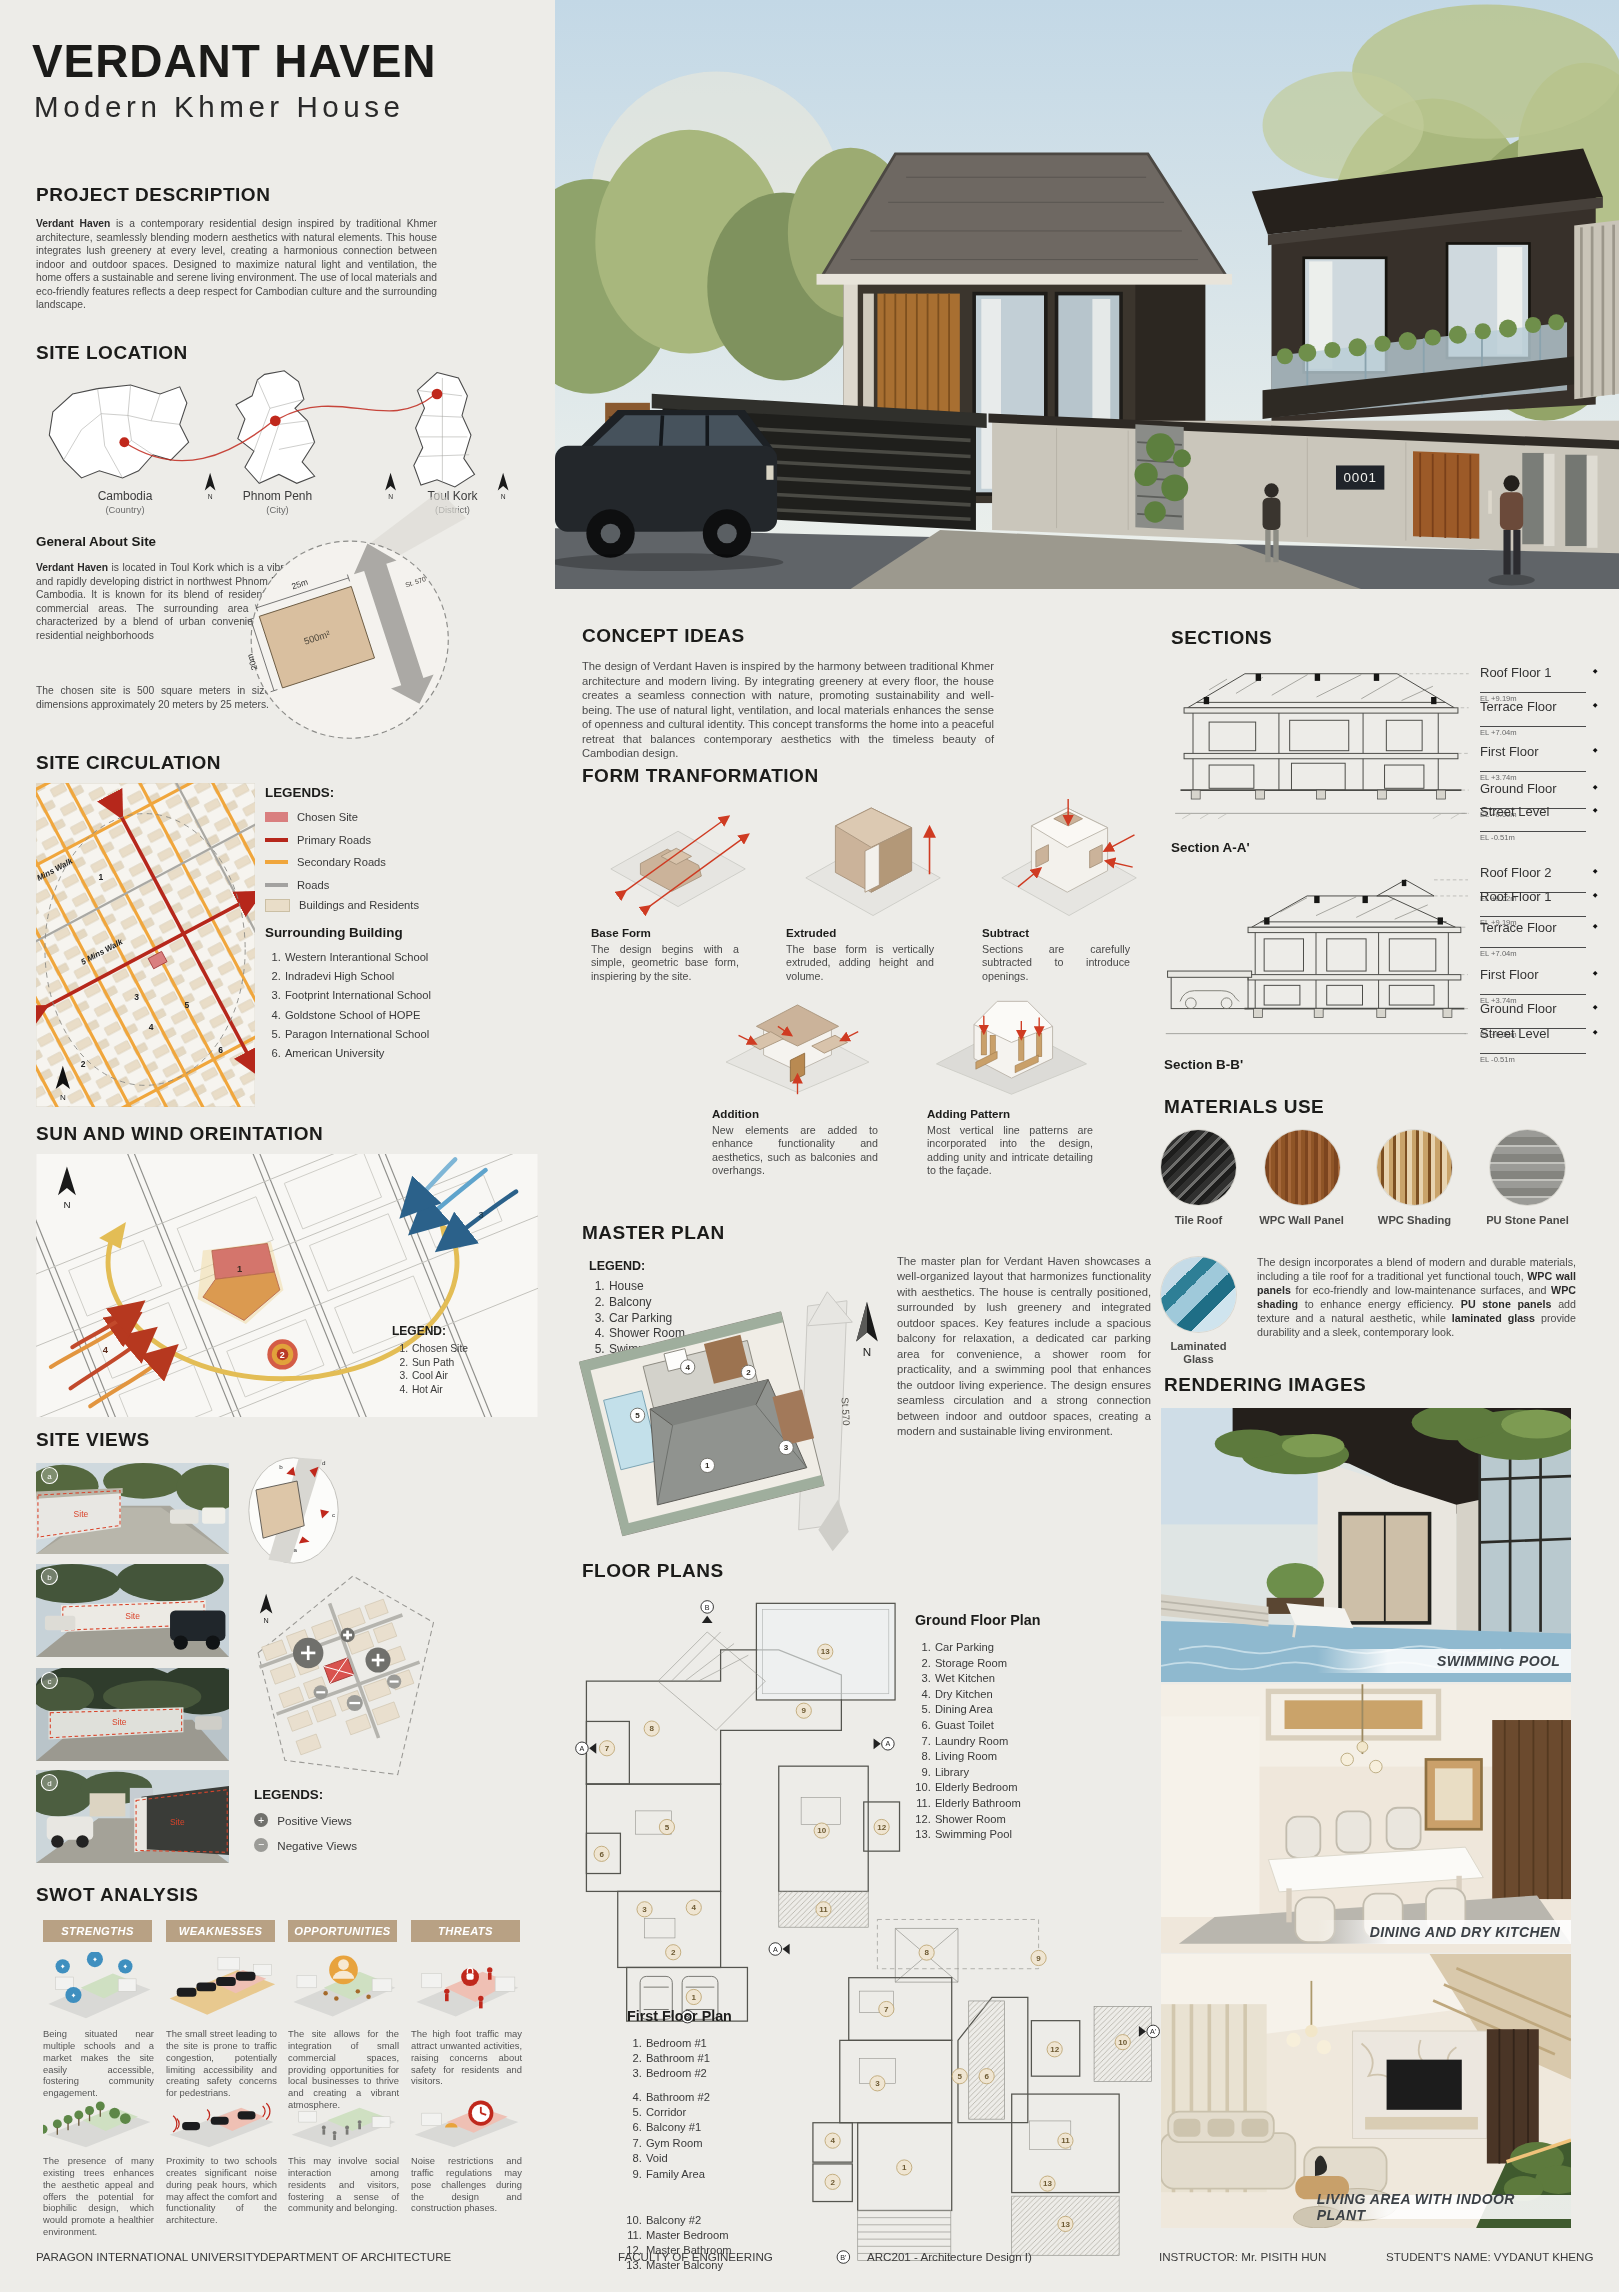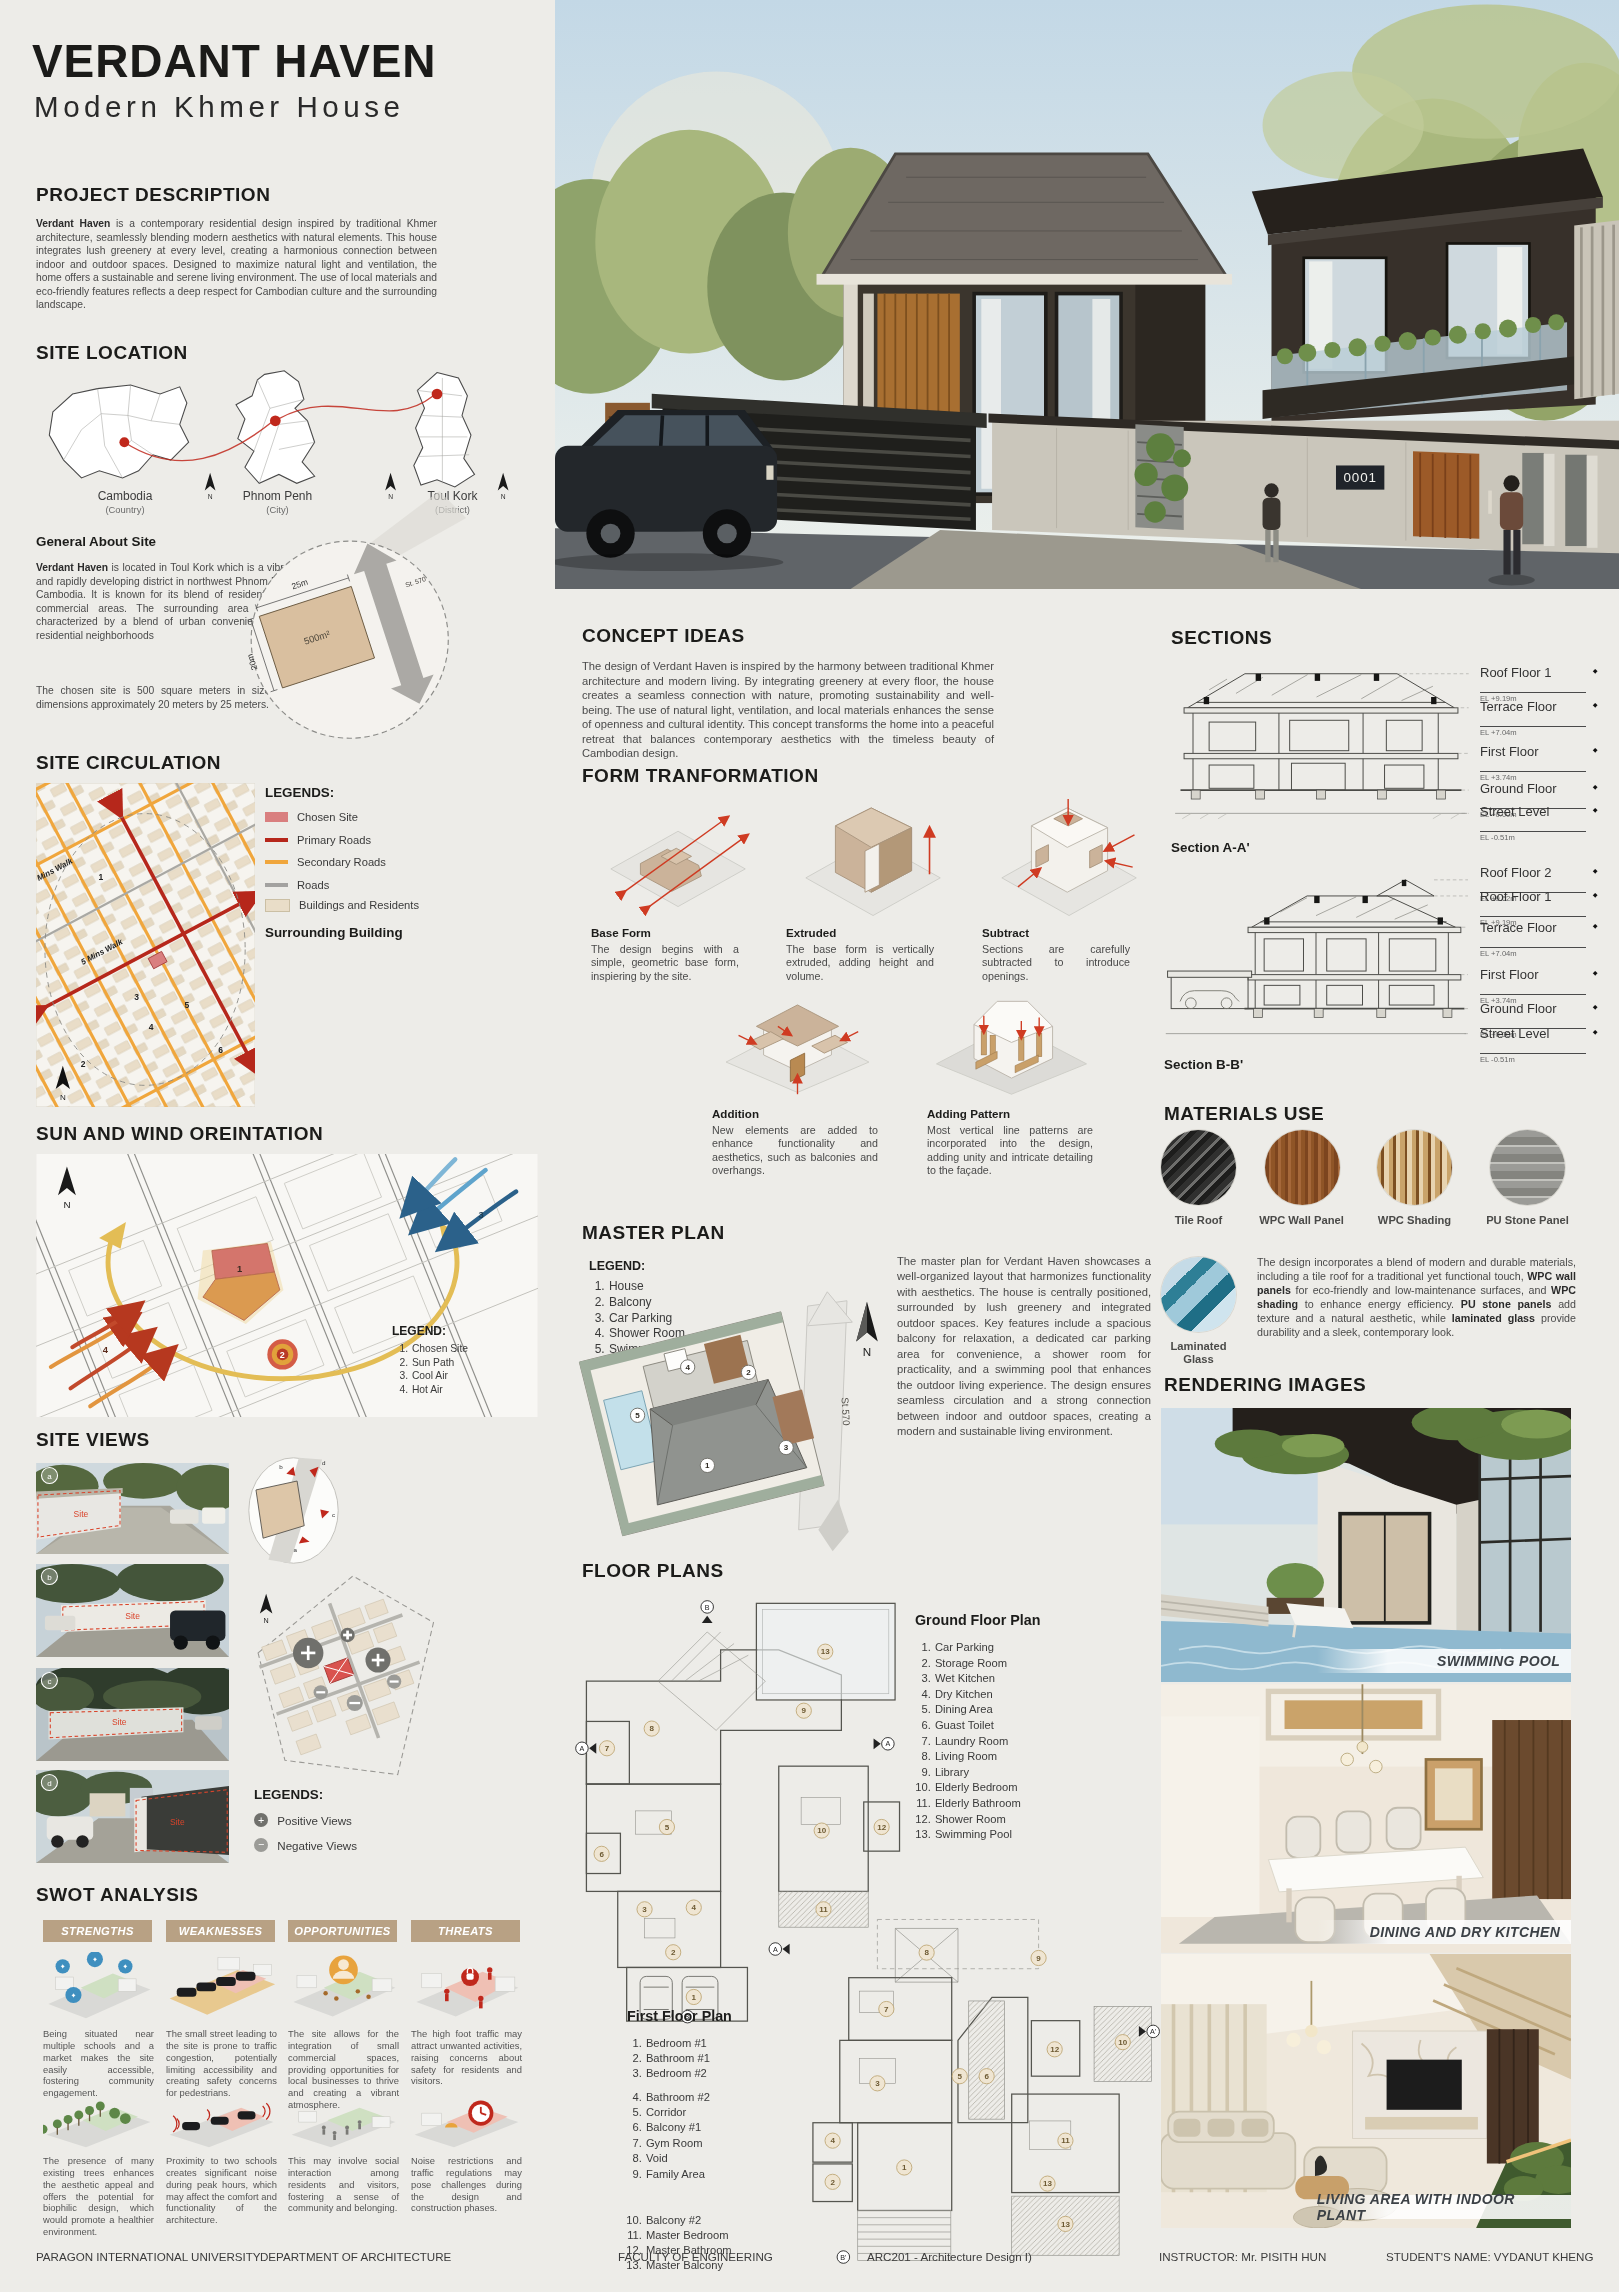--- a/index.html
+++ b/index.html
@@ -380,20 +380,28 @@
     </div>
   <div class="leg-row" style="left:265px;top:879px;">
       <span class="sw-line" style="background:#a3a2a0;"></span>
       <span class="lbl">Roads</span>
     </div>
   <div class="leg-row" style="left:265px;top:899px;">
       <span class="sw-box" style="background:#e9ddc8;border:0.9px solid #cbbfa4;"></span>
       <span class="lbl">Buildings and Residents</span>
     </div>
   <div class="sub-h" style="left:265px;top:925px;">Surrounding Building</div>
+  <ol class="plist abs" style="left:269px;top:951px;font-size:11.2px;color:#3a3a3a;width:251px;">
+    <li style="margin-bottom:7.2px;">Western Interantional School</li>
+    <li style="margin-bottom:7.2px;">Indradevi High School</li>
+    <li style="margin-bottom:7.2px;">Footprint International School</li>
+    <li style="margin-bottom:7.2px;">Goldstone School of HOPE</li>
+    <li style="margin-bottom:7.2px;">Paragon International School</li>
+    <li>American University</li>
+  </ol>
 
   <div class="sec-h" style="left:36px;top:1123px;">SUN AND WIND OREINTATION</div>
   <svg class="abs" style="left:36px;top:1154px;" width="502" height="263" viewBox="0 0 560 294">
     <rect width="560" height="294" fill="#f8f7f4"></rect>
     <g transform="rotate(-22 280 147)" stroke="#8f8f8b" stroke-width="1.3">
       <line x1="40" y1="-120" x2="40" y2="420"></line>
         <line x1="47" y1="-120" x2="47" y2="420"></line>
       <line x1="170" y1="-120" x2="170" y2="420"></line>
         <line x1="177" y1="-120" x2="177" y2="420"></line>
       <line x1="300" y1="-120" x2="300" y2="420"></line>
@@ -1276,21 +1284,21 @@
   <div class="lvl" style="left:1480px;top:1001px;">
       <span class="ln">Ground Floor</span>
       <span class="le">EL +0.00m</span>
     </div>
   <div class="lvl" style="left:1480px;top:1026px;">
       <span class="ln">Street Level</span>
       <span class="le">EL -0.51m</span>
     </div>
   <div class="sub-h" style="left:1164px;top:1057px;">Section B-B'</div>
 
-  <div class="sec-h" style="left:1164px;top:1096px;margin-top:7px;">MATERIALS USE</div>
+  <div class="sec-h" style="left:1164px;top:1096px;">MATERIALS USE</div>
   <div class="mat-c mat-tile" style="left:1161px;top:1130px;"></div>
   <div class="mat-c mat-wall" style="left:1265px;top:1130px;"></div>
   <div class="mat-c mat-shade" style="left:1377px;top:1130px;"></div>
   <div class="mat-c mat-stone" style="left:1490px;top:1130px;"></div>
   <div class="mat-l" style="left:1145px;top:1214px;">Tile Roof</div>
   <div class="mat-l" style="left:1248px;top:1214px;">WPC Wall Panel</div>
   <div class="mat-l" style="left:1361px;top:1214px;">WPC Shading</div>
   <div class="mat-l" style="left:1474px;top:1214px;">PU Stone Panel</div>
   <div class="mat-c mat-glass" style="left:1161px;top:1257px;"></div>
   <div class="mat-l" style="left:1145px;top:1340px;line-height:1.2;"><span>Laminated</span><br><span>Glass</span></div>

